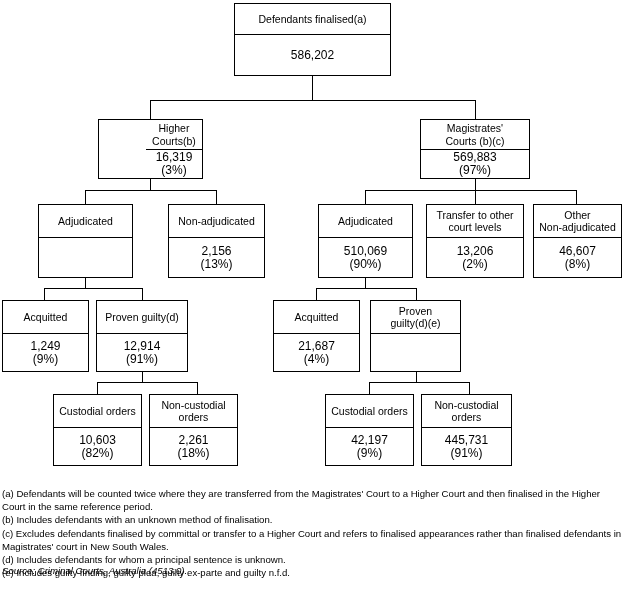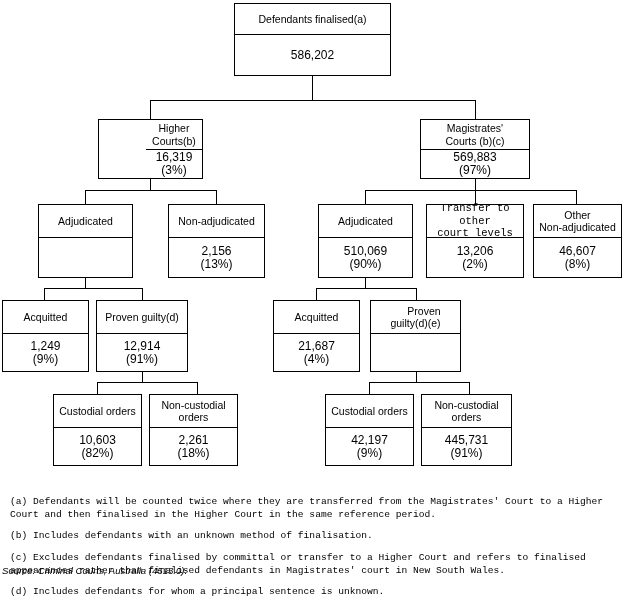--- a/index.html
+++ b/index.html
@@ -72,23 +72,22 @@
   
   #footnotes {
     position: absolute;
     left: 2px;
     top: 487px;
     width: 620px;
     font-size: 9.6px;
     line-height: 13.2px;
   }
   #footnotes .fn {
-    margin: 8px;
+    margin: 0;
     white-space: normal;
-    font-family: Liberation Mono, monospace;
   }
   #source {
     position: absolute;
     left: 2px;
     top: 564px;
     font-size: 9.6px;
     line-height: 13.2px;
     font-style: italic;
   }
 </style>
@@ -173,21 +172,21 @@
 
   <div class="node" style="left:318px; top:204px; width:95px; height:74px;">
     <div class="title" style="height:33px;">Adjudicated</div>
     <div class="vals">
       <span>510,069</span>
       <span>(90%)</span>
     </div>
   </div>
 
   <div class="node" style="left:426px; top:204px; width:98px; height:74px;">
-    <div class="title" style="height:33px;font-family:Liberation Mono, monospace;">Transfer to other
+    <div class="title" style="height:33px;">Transfer to other
 court levels</div>
     <div class="vals">
       <span>13,206</span>
       <span>(2%)</span>
     </div>
   </div>
 
   <div class="node" style="left:533px; top:204px; width:89px; height:74px;justify-content:flex-end;">
     <div class="title" style="height:33px;">Other
 Non-adjudicated</div>
@@ -215,21 +214,21 @@
 
   <div class="node" style="left:273px; top:300px; width:87px; height:72px;">
     <div class="title" style="height:33px;">Acquitted</div>
     <div class="vals">
       <span>21,687</span>
       <span>(4%)</span>
     </div>
   </div>
 
   <div class="node" style="left:370px; top:300px; width:91px; height:72px;">
-    <div class="title" style="height:33px;text-align:right;">Proven
+    <div class="title" style="height:33px;">Proven
 guilty(d)(e)</div>
   </div>
 
   <div class="node" style="left:53px; top:394px; width:89px; height:72px;">
     <div class="title" style="height:33px;">Custodial orders</div>
     <div class="vals">
       <span>10,603</span>
       <span>(82%)</span>
     </div>
   </div>

